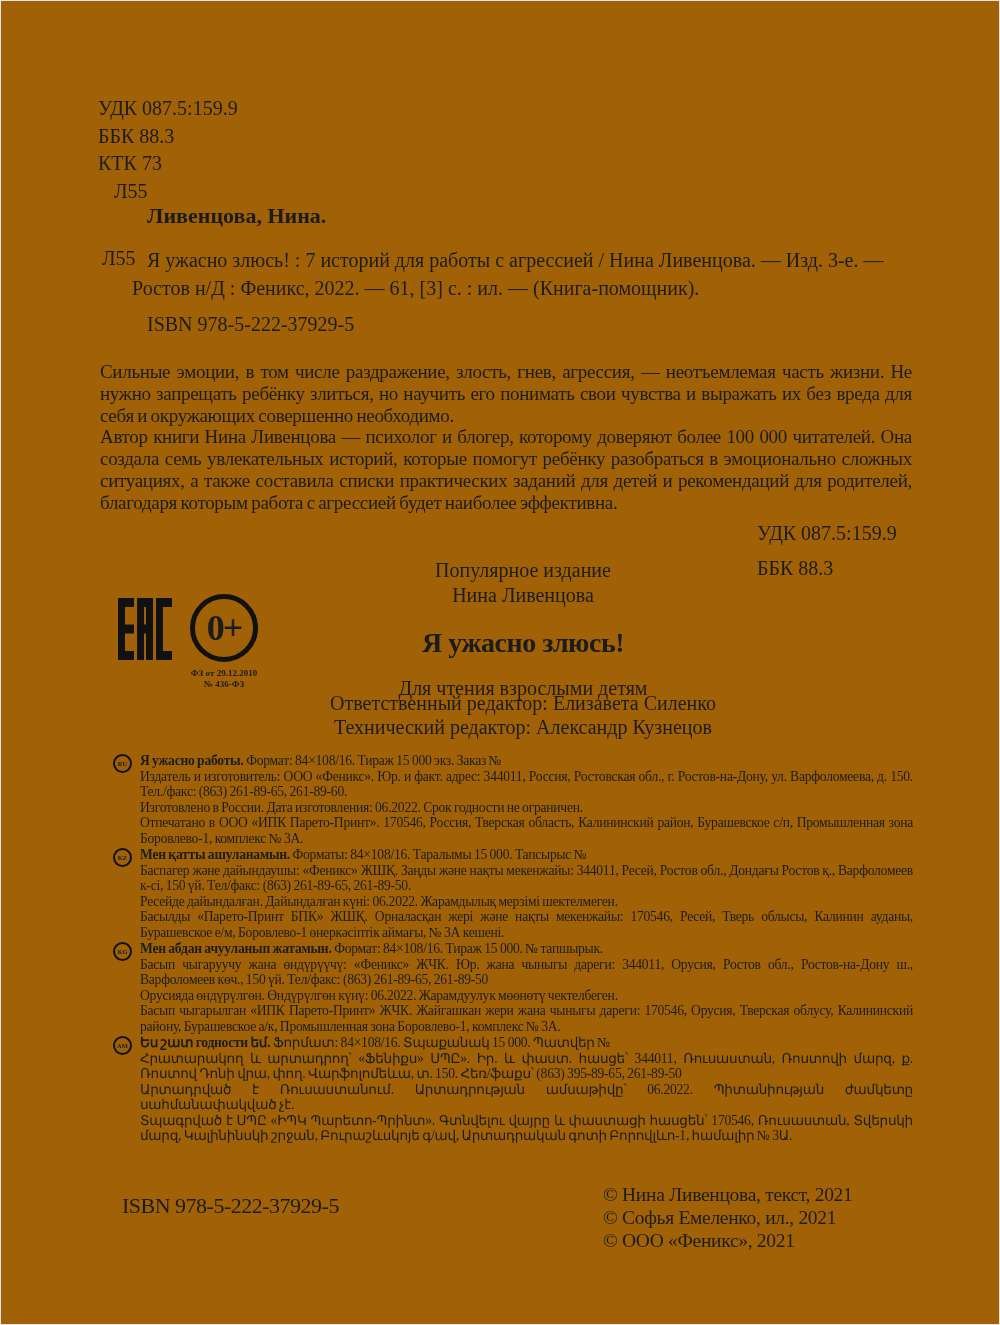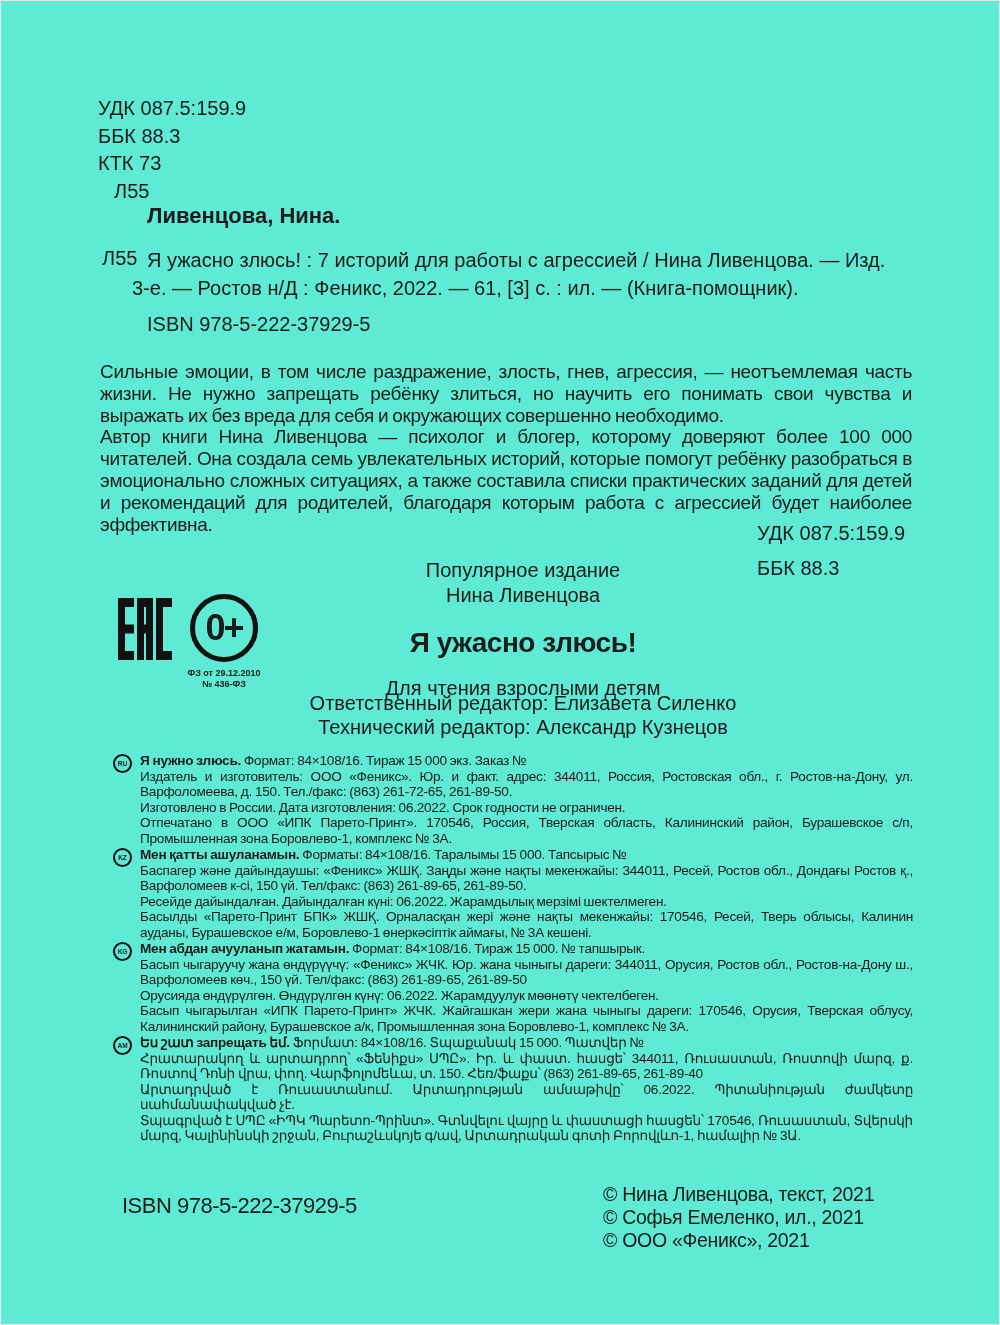--- a/index.html
+++ b/index.html
@@ -1,22 +1,22 @@
 <!DOCTYPE html>
 <html lang="ru"><head>
 <meta charset="utf-8">
 <style>
   html, body { margin: 0; padding: 0; background: #f2f2f2; }
   .page {
     position: relative;
     width: 1000px; height: 1325px;
     margin: 0 auto;
-    background: #5eead4;
+    background: #a16207;
     box-shadow: inset 0 0 0 1px #e6e6e6;
-    font-family: Liberation Sans, sans-serif;
+    font-family: Liberation Serif, serif;
     color: #1c1c1c;
     overflow: hidden;
   }
   .abs { position: absolute; }
 
   
   .codes-top { left: 98px; top: 95px; font-size: 20px; line-height: 27.5px; }
   .codes-top .indent { padding-left: 16px; }
 
   .author-heading { left: 147px; top: 203px; font-size: 22px; font-weight: bold; }
@@ -149,22 +149,22 @@
     <div>№ 436-ФЗ</div>
   </div>
 
   <div class="abs imprints">
 
     <div class="imp-block">
       <span class="lang-badge">
           <span>RU</span>
         </span>
       <div class="imp-text">
-        <p><b>Я нужно злюсь.</b> <span>Формат: 84×108/16. Тираж 15 000 экз. Заказ №</span></p>
-        <p>Издатель и изготовитель: ООО «Феникс». Юр. и факт. адрес: 344011, Россия, Ростовская обл., г. Ростов-на-Дону, ул. Варфоломеева, д. 150. Тел./факс: (863) 261-72-65, 261-89-50.</p>
+        <p><b>Я ужасно работы.</b> <span>Формат: 84×108/16. Тираж 15 000 экз. Заказ №</span></p>
+        <p>Издатель и изготовитель: ООО «Феникс». Юр. и факт. адрес: 344011, Россия, Ростовская обл., г. Ростов-на-Дону, ул. Варфоломеева, д. 150. Тел./факс: (863) 261-89-65, 261-89-60.</p>
         <p>Изготовлено в России. Дата изготовления: 06.2022. Срок годности не ограничен.</p>
         <p>Отпечатано в ООО «ИПК Парето-Принт». 170546, Россия, Тверская область, Калининский район, Бурашевское с/п, Промышленная зона Боровлево-1, комплекс № 3А.</p>
       </div>
     </div>
 
     <div class="imp-block">
       <span class="lang-badge">
           <span>KZ</span>
         </span>
       <div class="imp-text">
@@ -185,22 +185,22 @@
         <p>Орусияда өндүрүлгөн. Өндүрүлгөн күнү: 06.2022. Жарамдуулук мөөнөтү чектелбеген.</p>
         <p>Басып чыгарылган «ИПК Парето-Принт» ЖЧК. Жайгашкан жери жана чыныгы дареги: 170546, Орусия, Тверская облусу, Калининский району, Бурашевское а/к, Промышленная зона Боровлево-1, комплекс № 3А.</p>
       </div>
     </div>
 
     <div class="imp-block">
       <span class="lang-badge">
           <span>AM</span>
         </span>
       <div class="imp-text">
-        <p><b>Ես շատ запрещать եմ.</b> <span>Ֆորմատ: 84×108/16. Տպաքանակ 15 000. Պատվեր №</span></p>
-        <p>Հրատարակող և արտադրող՝ «Ֆենիքս» ՍՊԸ». Իր. և փաստ. հասցե՝ 344011, Ռուսաստան, Ռոստովի մարզ, ք. Ռոստով Դոնի վրա, փող. Վարֆոլոմեևա, տ. 150. Հեռ/ֆաքս՝ (863) 261-89-65, 261-89-40</p>
+        <p><b>Ես շատ годности եմ.</b> <span>Ֆորմատ: 84×108/16. Տպաքանակ 15 000. Պատվեր №</span></p>
+        <p>Հրատարակող և արտադրող՝ «Ֆենիքս» ՍՊԸ». Իր. և փաստ. հասցե՝ 344011, Ռուսաստան, Ռոստովի մարզ, ք. Ռոստով Դոնի վրա, փող. Վարֆոլոմեևա, տ. 150. Հեռ/ֆաքս՝ (863) 395-89-65, 261-89-50</p>
         <p>Արտադրված է Ռուսաստանում. Արտադրության ամսաթիվը՝ 06.2022. Պիտանիության ժամկետը սահմանափակված չէ.</p>
         <p>Տպագրված է ՍՊԸ «ԻՊԿ Պարետո-Պրինտ». Գտնվելու վայրը և փաստացի հասցեն՝ 170546, Ռուսաստան, Տվերսկի մարզ, Կալինինսկի շրջան, Բուրաշևսկոյե գ/ավ, Արտադրական գոտի Բորովլևո-1, համալիր № 3Ա.</p>
       </div>
     </div>
 
   </div>
 
   <div class="abs isbn-bottom">ISBN 978-5-222-37929-5</div>
   <div class="abs copyrights">
     <div>© Нина Ливенцова, текст, 2021</div>

